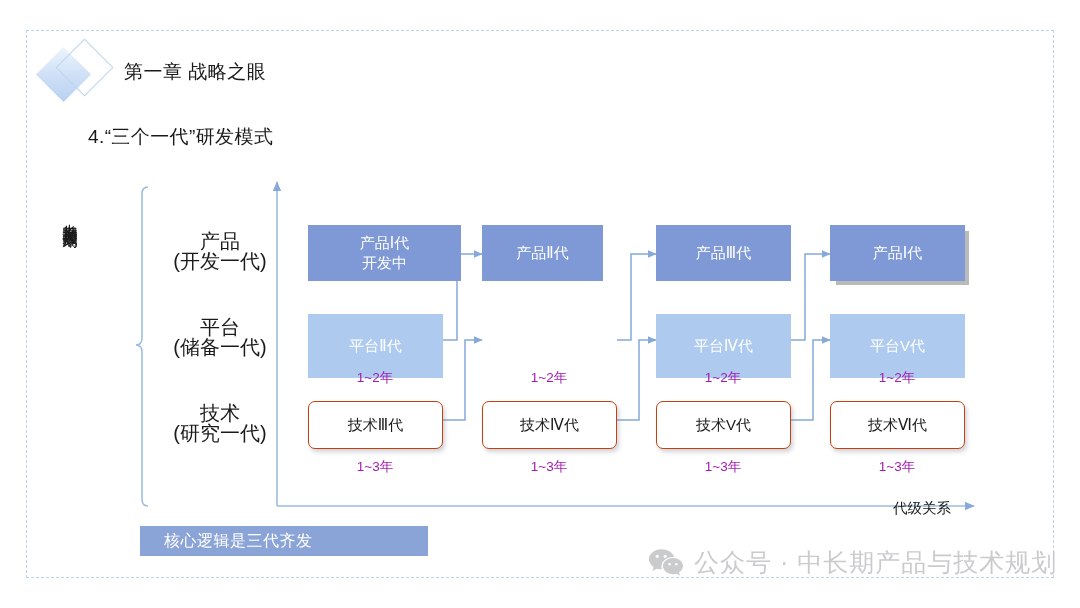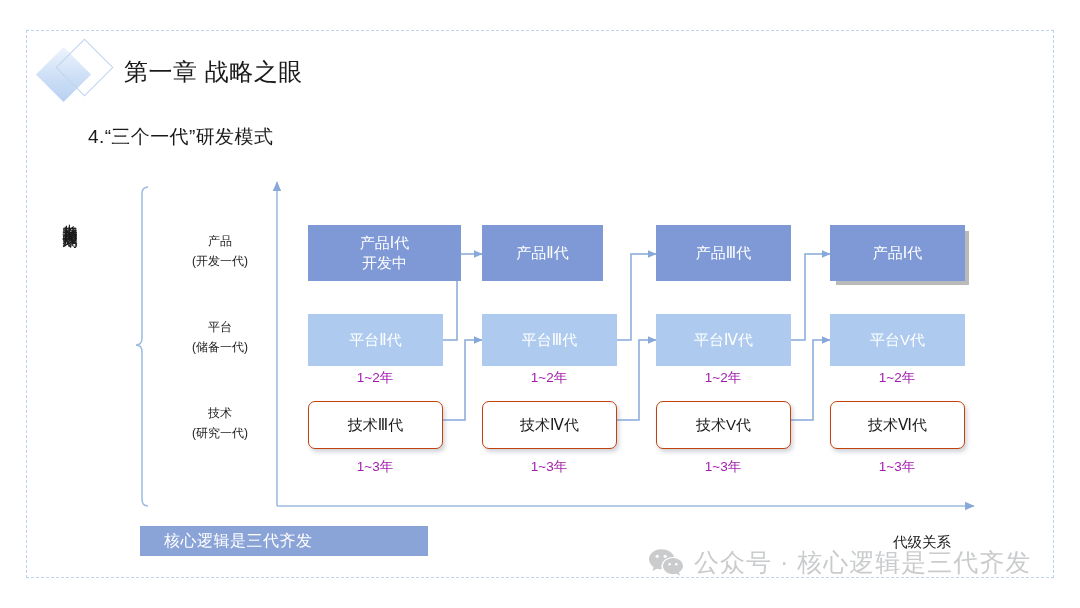--- a/index.html
+++ b/index.html
@@ -59,21 +59,21 @@
     top: 11px;
     background: linear-gradient(135deg, #eef4fc 0%, #cddff6 55%, #b7d0f1 100%);
   }
   #logo-mark .dia-outline {
     left: 24px;
     top: 3px;
     border: 1.2px solid #bed5f0;
     background: transparent;
   }
   #chapter-title {
-    font-size: 24px;
+    font-size: 19px;
     color: #1a1a1a;
     letter-spacing: 0.5px;
     margin-left: 6px;
     white-space: nowrap;
   }
 
   #section-title {
     position: absolute;
     left: 88px;
     top: 124px;
@@ -117,21 +117,21 @@
     letter-spacing: 1px;
     white-space: nowrap;
   }
 
   
   .row-label {
     position: absolute;
     left: 160px;
     width: 120px;
     text-align: center;
-    font-size: 12px;
+    font-size: 20px;
     line-height: 20px;
     color: #1a1a1a;
     white-space: nowrap;
   }
   .row-label .l2 { display: block; }
 
   
   .node {
     position: absolute;
     box-sizing: border-box;
@@ -150,21 +150,21 @@
     background: #7e99d6;
     color: #ffffff;
     height: 56px;
   }
   .node.product.shadowed {
     box-shadow: 5px 5px 0 -1px rgba(130,130,130,0.55);
   }
   .node.platform {
     background: #aecbef;
     color: #ffffff;
-    height: 52px;
+    height: 64px;
   }
   .node.tech {
     background: #ffffff;
     color: #1a1a1a;
     height: 48px;
     border: 1px solid #c2410c;
     border-radius: 7px;
     box-shadow: 2px 3px 4px rgba(120,130,145,0.35);
   }
 
@@ -175,21 +175,21 @@
     text-align: center;
     font-size: 13.5px;
     color: #a21caf;
     white-space: nowrap;
   }
 
   
   #xaxis-label {
     position: absolute;
     left: 862px;
-    top: 533px;
+    top: 499px;
     width: 120px;
     text-align: center;
     font-size: 14.5px;
     color: #1a1a1a;
     white-space: nowrap;
   }
 
   
   #core-banner {
     position: absolute;
@@ -293,23 +293,20 @@
     </div>
     <div class="node product" style="left:656px; top:225px; width:135px">
       <span>产品Ⅲ代</span>
     </div>
     <div class="node product shadowed" style="left:830px; top:225px; width:135px">
       <span>产品Ⅰ代</span>
     </div>
 
     <div class="node platform" style="left:308px; top:314px; width:135px">
       <span>平台Ⅱ代</span>
-    </div>
-    <div class="node platform" style="left:482px; top:314px; width:135px">
-      <span>平台Ⅲ代</span>
     </div>
     <div class="node platform" style="left:656px; top:314px; width:135px">
       <span>平台Ⅳ代</span>
     </div>
     <div class="node platform" style="left:830px; top:314px; width:135px">
       <span>平台V代</span>
     </div>
 
     <div class="duration" style="left:307px; top:369px">1~2年</div>
     <div class="duration" style="left:481px; top:369px">1~2年</div>
@@ -345,16 +342,16 @@
         <g fill="#c9cbcd">
           <path d="M13.2 1.2C6.4 1.2 1 5.7 1 11.2c0 3.1 1.8 5.9 4.6 7.7L4.4 23l4.5-2.3c1.4.4 2.8.6 4.3.6h.7c-.3-.9-.5-1.8-.5-2.8 0-5.3 5.2-9.6 11.6-9.6.4 0 .8 0 1.2.1C25.1 4.7 19.7 1.2 13.2 1.2z"></path>
           <circle cx="9.2" cy="8.3" r="1.6" fill="#ffffff"></circle>
           <circle cx="17.2" cy="8.3" r="1.6" fill="#ffffff"></circle>
           <path d="M35 18.1c0-4.5-4.5-8.1-10-8.1s-10 3.6-10 8.1 4.5 8.1 10 8.1c1.2 0 2.3-.2 3.4-.5l3.6 1.9-1-3.3c2.4-1.5 4-3.8 4-6.2z"></path>
           <circle cx="21.6" cy="16.2" r="1.3" fill="#ffffff"></circle>
           <circle cx="28.3" cy="16.2" r="1.3" fill="#ffffff"></circle>
         </g>
       </svg>
     </span>
-    <span>公众号 · 核心逻辑是三代齐发</span>
+    <span>公众号 · 中长期产品与技术规划</span>
   </div>
 
 </div>
 
 </body></html>

